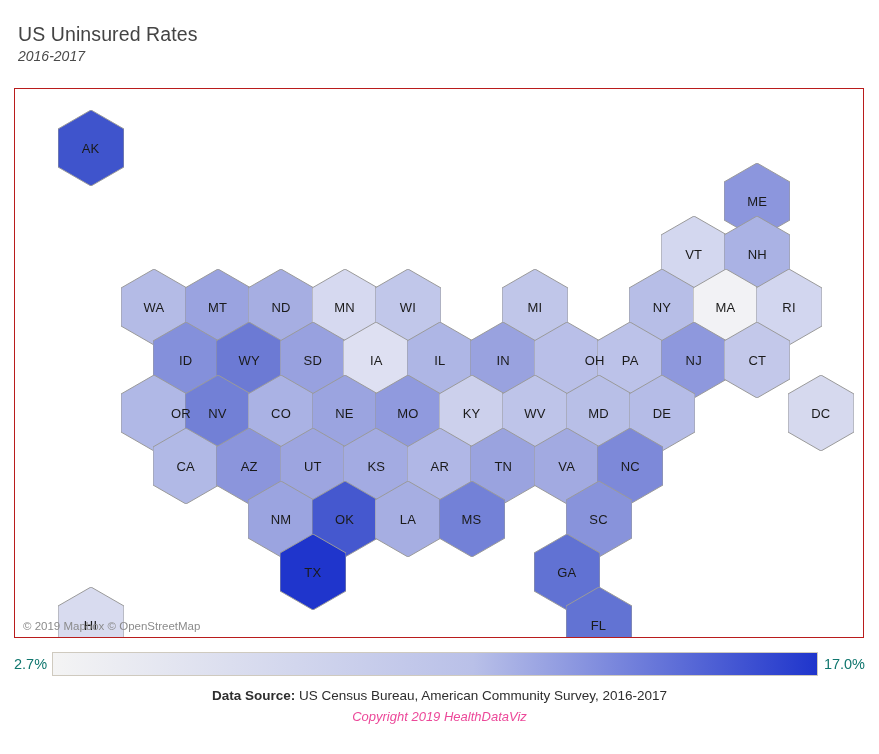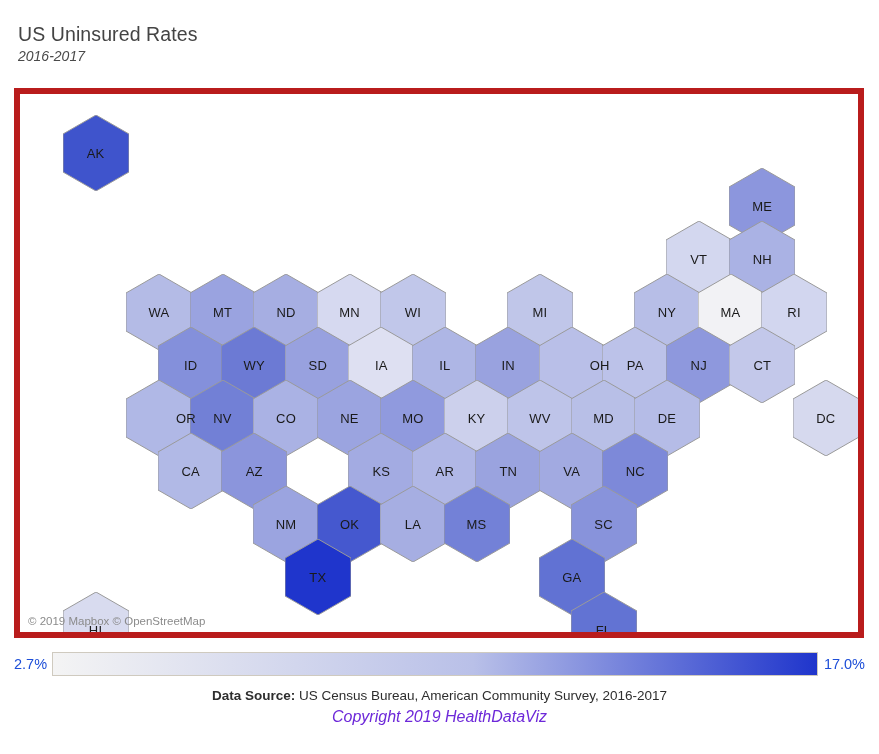--- a/index.html
+++ b/index.html
@@ -45,21 +45,21 @@
     margin: 1px 0 0 0;
   }
 
   
   #map-panel {
     position: absolute;
     left: 14px;
     top: 88px;
     width: 850px;
     height: 550px;
-    border: 6px solid #b91c1c;
+    border: 1px solid #b91c1c;
     background: #ffffff;
     box-sizing: border-box;
     overflow: hidden;
   }
   #hex-layer {
     position: absolute;
     left: 0;
     top: 0;
     width: 848px;
     height: 548px;
@@ -106,21 +106,21 @@
     position: absolute;
     left: 14px;
     top: 650px;
     width: 851px;
     height: 28px;
     display: flex;
     align-items: center;
   }
   .legend-label {
     font-size: 14.5px;
-    color: #1d4ed8;
+    color: #0f766e;
     white-space: nowrap;
   }
   #legend-min { margin-right: 5px; }
   #legend-max { margin-left: 6px; }
   #legend-gradient {
     flex: 1 1 auto;
     height: 24px;
     border: 1px solid #cfcabf;
     box-sizing: border-box;
   }
@@ -133,23 +133,23 @@
     width: 879px;
     text-align: center;
   }
   #data-source-line {
     font-size: 13.5px;
     color: #2e2e2e;
     line-height: 19px;
   }
   #data-source-label { font-weight: bold; }
   #copyright-line {
-    font-size: 16px;
+    font-size: 13px;
     font-style: italic;
-    color: #6d28d9;
+    color: #ec4899;
     line-height: 19px;
     margin-top: 2px;
   }
 </style>
 </head>
 <body>
 
 <div id="page">
 
   <div id="title-block">
@@ -361,20 +361,26 @@
           <svg viewBox="0 0 66 76">
             <polygon points="33.00,0.00 66.00,19.00 66.00,57.00 33.00,76.00 0.00,57.00 0.00,19.00" fill="#b1b9e6" stroke="#9a9a9a" stroke-width="1"></polygon>
           </svg>
           <span class="hex-label">CA</span>
         </div>
         <div class="hex" title="AZ: 10.1%" style="left: 234.25px; top: 377px;">
           <svg viewBox="0 0 66 76">
             <polygon points="33.00,0.00 66.00,19.00 66.00,57.00 33.00,76.00 0.00,57.00 0.00,19.00" fill="#8b95dc" stroke="#9a9a9a" stroke-width="1"></polygon>
           </svg>
           <span class="hex-label">AZ</span>
+        </div>
+        <div class="hex" title="UT: 9.2%" style="left: 297.75px; top: 377px;">
+          <svg viewBox="0 0 66 76">
+            <polygon points="33.00,0.00 66.00,19.00 66.00,57.00 33.00,76.00 0.00,57.00 0.00,19.00" fill="#9da5e0" stroke="#9a9a9a" stroke-width="1"></polygon>
+          </svg>
+          <span class="hex-label">UT</span>
         </div>
         <div class="hex" title="KS: 8.8%" style="left: 361.25px; top: 377px;">
           <svg viewBox="0 0 66 76">
             <polygon points="33.00,0.00 66.00,19.00 66.00,57.00 33.00,76.00 0.00,57.00 0.00,19.00" fill="#a3abe2" stroke="#9a9a9a" stroke-width="1"></polygon>
           </svg>
           <span class="hex-label">KS</span>
         </div>
         <div class="hex" title="AR: 7.9%" style="left: 424.75px; top: 377px;">
           <svg viewBox="0 0 66 76">
             <polygon points="33.00,0.00 66.00,19.00 66.00,57.00 33.00,76.00 0.00,57.00 0.00,19.00" fill="#b0b7e6" stroke="#9a9a9a" stroke-width="1"></polygon>

